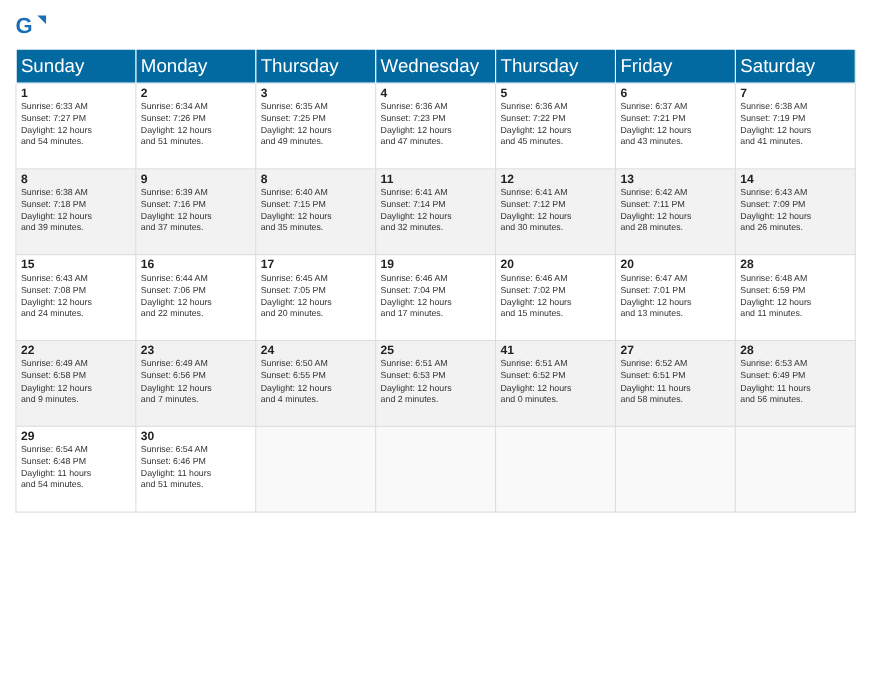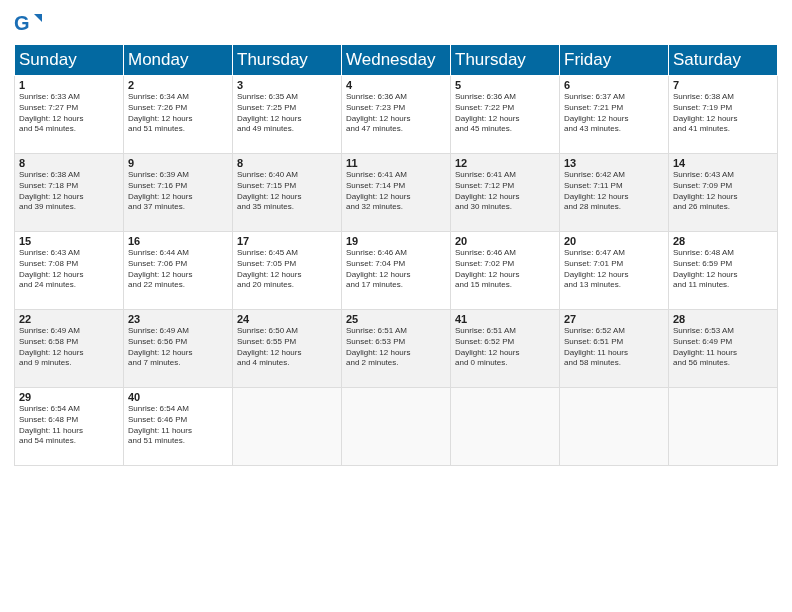--- a/index.html
+++ b/index.html
@@ -256,21 +256,21 @@
             <span class="day-num">28</span>
             <div class="day-info">Sunrise: 6:53 AM<br>Sunset: 6:49 PM<br>Daylight: 11 hours<br>and 56 minutes.</div>
           </td>
         </tr>
         <tr>
           <td>
             <span class="day-num">29</span>
             <div class="day-info">Sunrise: 6:54 AM<br>Sunset: 6:48 PM<br>Daylight: 11 hours<br>and 54 minutes.</div>
           </td>
           <td>
-            <span class="day-num">40</span>
+            <span class="day-num">30</span>
             <div class="day-info">Sunrise: 6:54 AM<br>Sunset: 6:46 PM<br>Daylight: 11 hours<br>and 51 minutes.</div>
           </td>
           <td class="empty-cell"></td>
           <td class="empty-cell"></td>
           <td class="empty-cell"></td>
           <td class="empty-cell"></td>
           <td class="empty-cell"></td>
         </tr>
       </tbody>
   </table>

